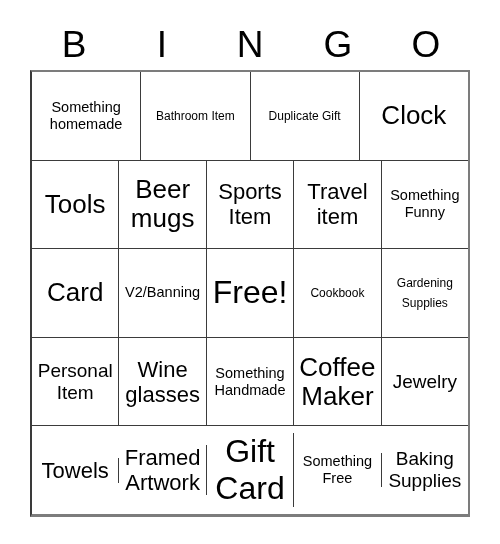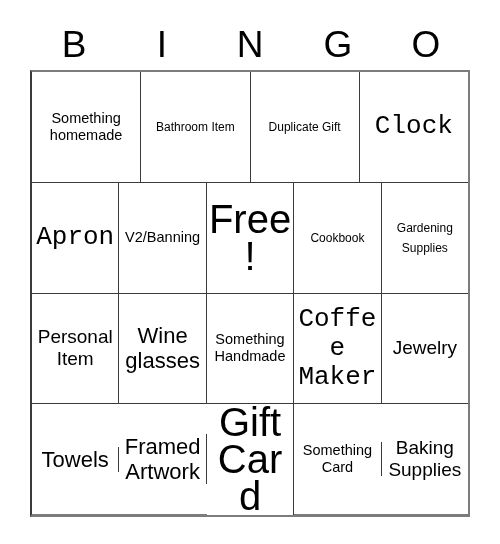--- a/index.html
+++ b/index.html
@@ -90,22 +90,22 @@
   .cell-text {
     display: block;
     width: 100%;
     text-align: center;
     color: #000000;
     word-wrap: break-word;
     overflow-wrap: break-word;
   }
 
   
-  .fs-xxl { font-size: 40px; line-height: 37px; }
-  .fs-lg  { font-size: 26px; line-height: 29px; font-family: Liberation Mono, monospace; }
+  .fs-xxl { font-size: 32px; line-height: 37px; }
+  .fs-lg  { font-size: 26px; line-height: 29px; }
   .fs-md  { font-size: 22px; line-height: 25px; }
   .fs-sm  { font-size: 19px; line-height: 22px; }
   .fs-xs  { font-size: 12px; line-height: 20px; }
   .fs-xxs { font-size: 14.5px; line-height: 17px; }
 </style>
 </head>
 <body>
 
 <div id="card">
 
@@ -127,24 +127,41 @@
           <span class="cell-text fs-xs">Bathroom Item</span>
         </div>
       <div class="bingo-cell">
           <span class="cell-text fs-xs">Duplicate Gift</span>
         </div>
       <div class="bingo-cell">
           <span class="cell-text fs-lg">Clock</span>
         </div>
     </div>
 
-
-    <div class="bingo-row">
-      <div class="bingo-cell">
-          <span class="cell-text fs-lg">Apron</span>
+    <div class="bingo-row">
+      <div class="bingo-cell">
+          <span class="cell-text fs-lg">Tools</span>
+        </div>
+      <div class="bingo-cell">
+          <span class="cell-text fs-lg">Beer mugs</span>
+        </div>
+      <div class="bingo-cell">
+          <span class="cell-text fs-md">Sports Item</span>
+        </div>
+      <div class="bingo-cell">
+          <span class="cell-text fs-md">Travel item</span>
+        </div>
+      <div class="bingo-cell">
+          <span class="cell-text fs-xxs">Something Funny</span>
+        </div>
+    </div>
+
+    <div class="bingo-row">
+      <div class="bingo-cell">
+          <span class="cell-text fs-lg">Card</span>
         </div>
       <div class="bingo-cell">
           <span class="cell-text fs-xxs">V2/Banning</span>
         </div>
       <div class="bingo-cell">
           <span class="cell-text fs-xxl">Free!</span>
         </div>
       <div class="bingo-cell">
           <span class="cell-text fs-xs">Cookbook</span>
         </div>
@@ -175,21 +192,21 @@
       <div class="bingo-cell">
           <span class="cell-text fs-md">Towels</span>
         </div>
       <div class="bingo-cell">
           <span class="cell-text fs-md">Framed Artwork</span>
         </div>
       <div class="bingo-cell">
           <span class="cell-text fs-xxl">Gift Card</span>
         </div>
       <div class="bingo-cell">
-          <span class="cell-text fs-xxs">Something Card</span>
+          <span class="cell-text fs-xxs">Something Free</span>
         </div>
       <div class="bingo-cell">
           <span class="cell-text fs-sm">Baking Supplies</span>
         </div>
     </div>
 
   </div>
 </div>
 
 </body></html>

